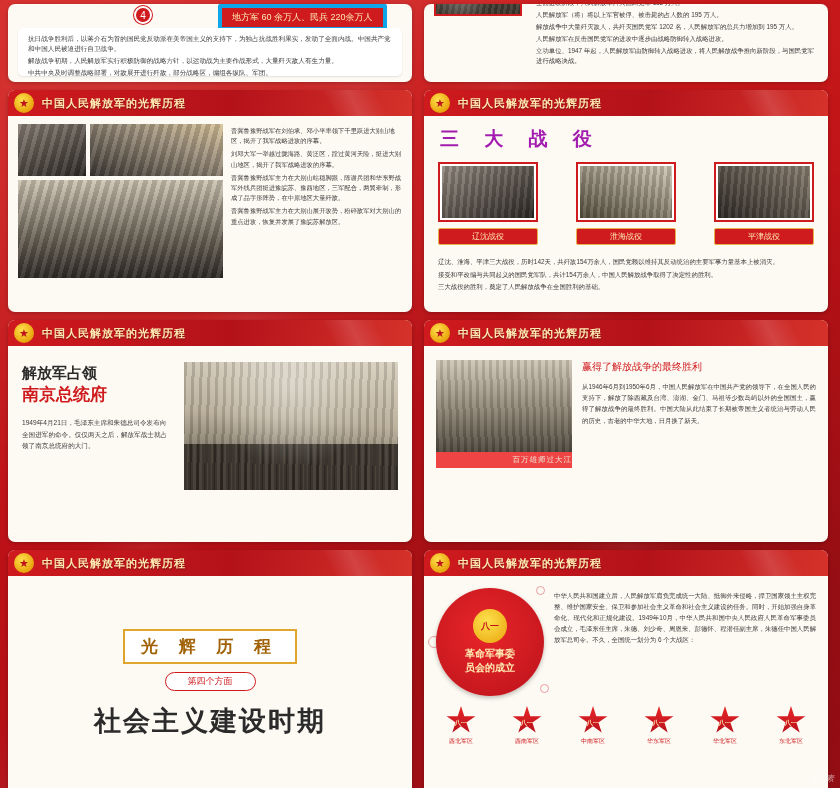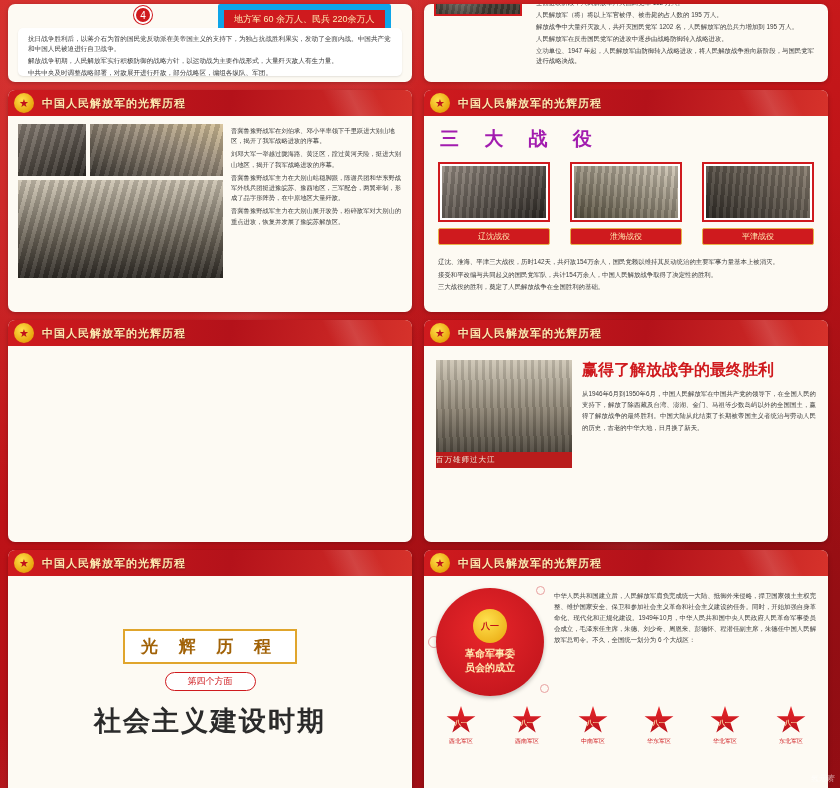--- a/index.html
+++ b/index.html
@@ -87,21 +87,21 @@
     width: 18px; height: 18px; border-radius: 50%;
     background: #cf1a1e; color: #fff; font-size: 10px;
     display: flex; align-items: center; justify-content: center;
     border: 2px solid #fff;
     box-shadow: 0 0 0 1px #cf1a1e;
   }
   .s1 .redbar {
     position: absolute; left: 210px; top: 0px;
     background: #cf1a1e; color: #ffe9b0;
     font-size: 9px; padding: 3px 10px; border-radius: 2px;
-    border: 6px solid #0ea5e9;
+    border: 4px solid #0ea5e9;
     white-space: nowrap;
   }
   .s1 .card {
     position: absolute; left: 10px; right: 10px; top: 24px; bottom: 6px;
     background: #fff; border-radius: 5px;
     padding: 6px 10px;
     font-size: 6.6px; line-height: 1.5; color: #3a3a3a;
     box-shadow: 0 1px 2px rgba(0,0,0,0.10);
   }
   .s1 .card p { margin-bottom: 2px; }
@@ -158,21 +158,21 @@
   }
   .s3 .para p { margin-bottom: 3px; }
 
   
   .s4 .body { padding: 10px 14px; }
   .s4 .title {
     color: #a21caf; font-size: 19px; font-weight: bold;
     letter-spacing: 10px; margin: 0 0 10px 2px;
   }
   .s4 .cards { display: flex; gap: 10px; justify-content: space-between; }
-  .s4 .card { width: 112px; }
+  .s4 .card { width: 100px; }
   .s4 .card .frame {
     height: 60px; border: 2px solid #cf1a1e; padding: 2px; background: #fff;
   }
   .s4 .card .inner { width: 100%; height: 100%; position: relative; overflow: hidden; }
   .s4 .card .inner:after {
     content:""; position:absolute; inset:0;
     background: repeating-linear-gradient(95deg, rgba(255,255,255,0.06) 0 3px, rgba(0,0,0,0.16) 3px 7px);
   }
   .i1 { background: linear-gradient(150deg,#9a9086,#2b2723); }
   .i2 { background: linear-gradient(200deg,#d4cbba,#57503f); }
@@ -215,25 +215,25 @@
   .s6 .left { width: 136px; }
   .s6 .imgwrap {
     height: 92px; position: relative; overflow: hidden;
     background: linear-gradient(180deg,#cfc7b6,#8c8373 55%,#4e483e);
   }
   .s6 .imgwrap:after {
     content:""; position:absolute; inset:0;
     background: repeating-linear-gradient(88deg, rgba(0,0,0,0.12) 0 3px, rgba(255,255,255,0.06) 3px 7px);
   }
   .s6 .imgcap {
-    background: #b91c1c; color: #f0e7d6; font-size: 7.5px;
-    text-align: left; padding: 3px 0; letter-spacing: 1px;
+    background: #ef4444; color: #f0e7d6; font-size: 7.5px;
+    text-align: right; padding: 3px 0; letter-spacing: 1px;
   }
   .s6 .right { flex: 1; }
-  .s6 .h1 { color: #cf1a1e; font-size: 16px; font-weight: bold; margin-bottom: 7px; }
+  .s6 .h1 { color: #cf1a1e; font-size: 10px; font-weight: normal; margin-bottom: 7px; }
   .s6 .p { font-size: 6.4px; line-height: 1.75; color: #3a3a3a; text-align: justify; }
 
   
   .s7 .body {
     height: calc(100% - 26px);
     display: flex; flex-direction: column;
     align-items: center; justify-content: center;
     padding: 6px 10px 14px;
   }
   .s7 .goldbox {
@@ -380,20 +380,30 @@
     </div>
   </div>
 
   <div class="slide s5">
     <div class="hdr">
       <div class="emblem">
           <span>★</span>
         </div>
       <h2>中国人民解放军的光辉历程</h2>
     </div>
+    <div class="body">
+      <div class="left">
+        <div class="h1">解放军占领</div>
+        <div class="h2">南京总统府</div>
+        <div class="p">1949年4月21日，毛泽东主席和朱德总司令发布向全国进军的命令。仅仅两天之后，解放军战士就占领了南京总统府的大门。</div>
+      </div>
+      <div class="imgwrap">
+        <div class="crowd"></div>
+      </div>
+    </div>
   </div>
 
   <div class="slide s6">
     <div class="hdr">
       <div class="emblem">
           <span>★</span>
         </div>
       <h2>中国人民解放军的光辉历程</h2>
     </div>
     <div class="body">

